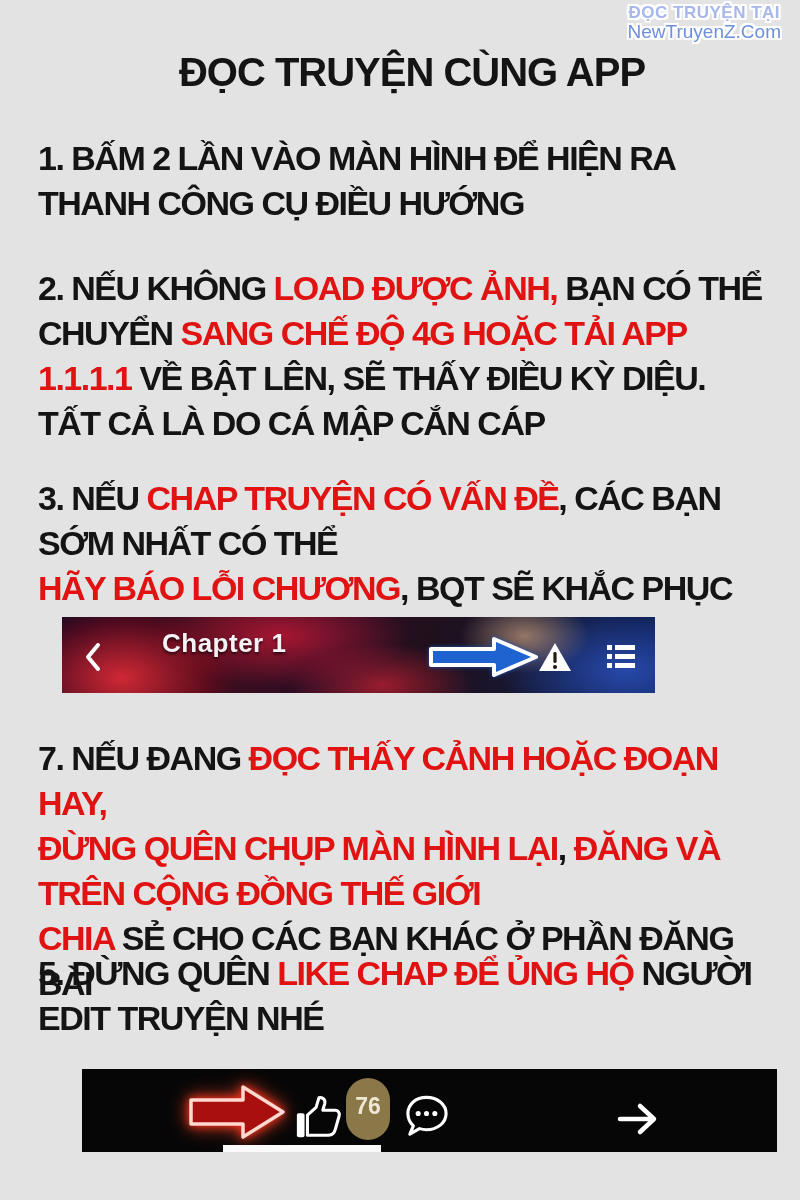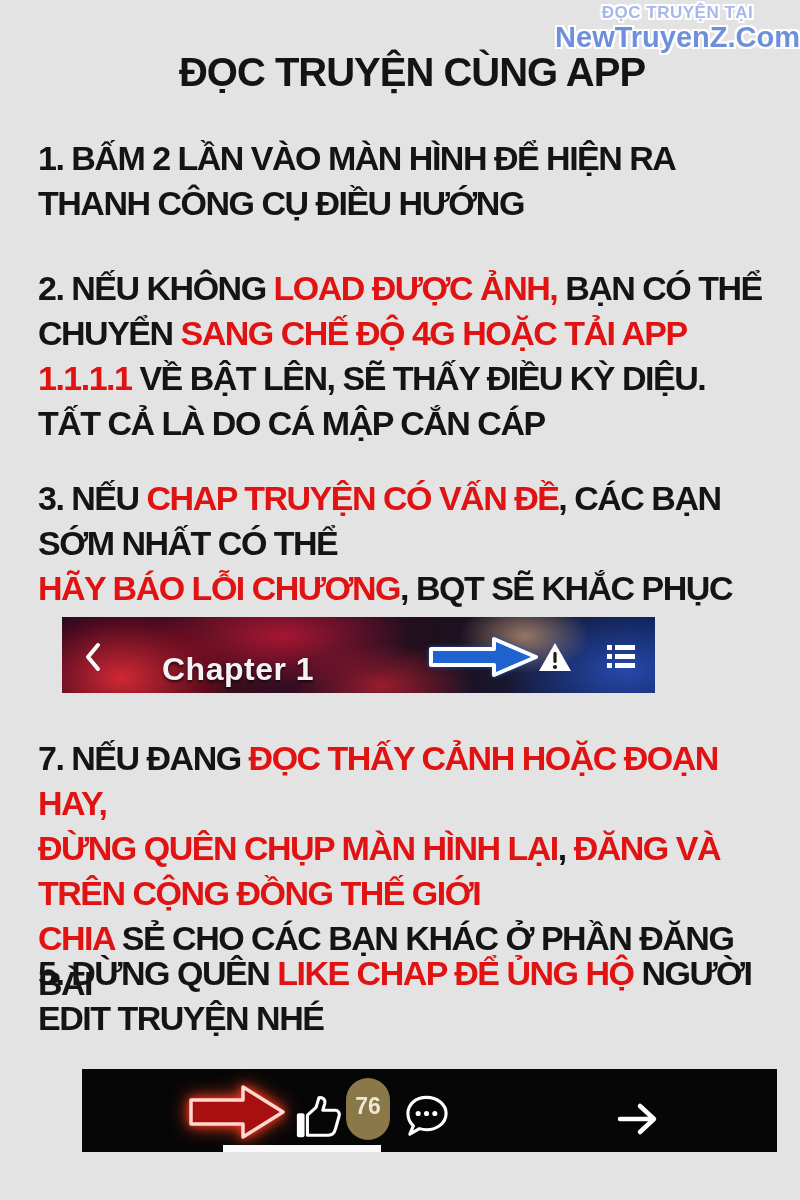--- a/index.html
+++ b/index.html
@@ -3,28 +3,28 @@
 <meta charset="utf-8">
 <style>
   html,body{margin:0;padding:0;}
   body{
     width:800px;height:1200px;position:relative;overflow:hidden;
     background:var(--bg,#e3e3e3);
     font-family:"Liberation Sans","DejaVu Sans",sans-serif;
     -webkit-font-smoothing:antialiased;
   }
   
-  .watermark{position:absolute;top:4px;right:0;text-align:center;line-height:1.05;}
+  .watermark{position:absolute;top:4px;right:19px;text-align:center;line-height:1.05;}
   .wm1{
     font-size:17px;font-weight:700;letter-spacing:.5px;color:var(--wm1,#a7b7ec);
     text-shadow:-2px -2px 0 #fff,2px -2px 0 #fff,-2px 2px 0 #fff,2px 2px 0 #fff,
                 -2px 0 0 #fff,2px 0 0 #fff,0 -2px 0 #fff,0 2px 0 #fff;
   }
   .wm2{
-    font-size:29px;font-weight:700;letter-spacing:0;color:var(--wm2,#6e90dc);
+    font-size:19px;font-weight:400;letter-spacing:0;color:var(--wm2,#6e90dc);
     text-shadow:-2px -2px 0 #fff,2px -2px 0 #fff,-2px 2px 0 #fff,2px 2px 0 #fff,
                 -2px 0 0 #fff,2px 0 0 #fff,0 -2px 0 #fff,0 2px 0 #fff;
   }
   
   .page-title{
     position:absolute;top:50px;left:0;width:100%;text-align:center;
     font-size:40px;font-weight:700;letter-spacing:-1px;color:var(--ink,#141414);
     font-stretch:condensed;
     margin-left:12px;
   }
@@ -42,21 +42,21 @@
     position:absolute;left:62px;top:617px;width:593px;height:76px;overflow:hidden;
     background:
       radial-gradient(ellipse 150px 95px at 10% 80%, rgba(235,45,55,.85), rgba(150,10,30,.35) 58%, transparent 75%),
       radial-gradient(ellipse 190px 75px at 37% 25%, rgba(205,25,55,.75), transparent 68%),
       radial-gradient(ellipse 130px 60px at 54% 90%, rgba(215,35,55,.65), transparent 70%),
       radial-gradient(ellipse 95px 55px at 78% 25%, rgba(190,150,118,.75), transparent 68%),
       radial-gradient(ellipse 160px 85px at 95% 70%, rgba(40,75,175,.95), transparent 78%),
       linear-gradient(100deg,#220a22 0%,#3e0d1d 25%,#2c0d24 45%,#20101c 62%,#121a3c 84%,#0c1d50 100%);
   }
   .banner .chapter-label{
-    position:absolute;left:100px;top:34px;font-size:32px;font-weight:600;color:#f4f2f5;
+    position:absolute;left:100px;top:11px;font-size:26px;font-weight:600;color:#f4f2f5;
     text-shadow:0 2px 3px rgba(0,0,0,.65);letter-spacing:.5px;
   }
   .banner .chev{position:absolute;left:22px;top:25px;}
   .banner .blue-arrow{position:absolute;left:366px;top:19px;filter:drop-shadow(0 0 2px #1a4fb0);}
   .banner .warn{position:absolute;left:476px;top:25px;}
   .banner .menu{position:absolute;left:545px;top:28px;}
   
   .bottombar{
     position:absolute;left:82px;top:1069px;width:695px;height:83px;background:#060606;overflow:hidden;
   }

